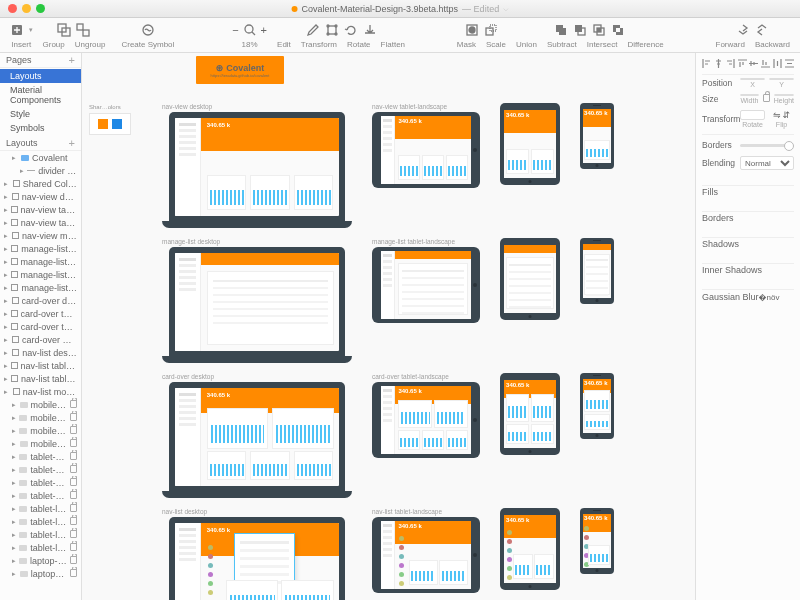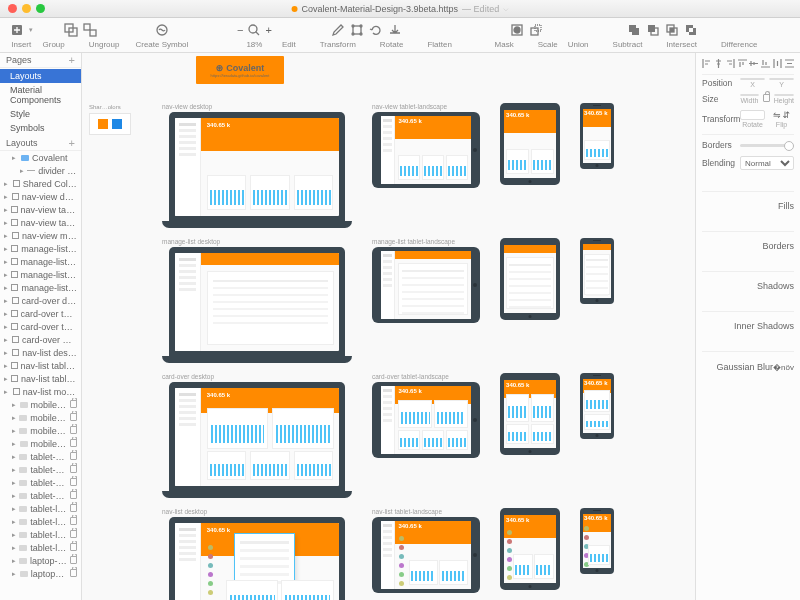--- a/index.html
+++ b/index.html
@@ -14,21 +14,21 @@
 .edited{color:#aaa}
 
 .toolbar{height:35px;background:#fafafa;border-bottom:1px solid #ddd;display:flex;align-items:flex-start;padding:3px 6px 0;gap:2px}
 .tgroup{display:flex;flex-direction:column;align-items:center;padding:0 4px}
 .tgroup.wide{padding:0 10px}
 .trow{display:flex;gap:5px;align-items:center;height:18px}
 .ticon{width:14px;height:14px;display:flex;align-items:center;justify-content:center;color:#7a7a7a}
 .ticon svg{width:14px;height:14px;stroke:#7a7a7a;fill:none;stroke-width:1.3}
 .ticon.fill svg{fill:#7a7a7a;stroke:none}
 .tlabel{font-size:8px;color:#888;margin-top:1px;white-space:nowrap}
-.tsplit{display:flex;gap:24px}
+.tsplit{display:flex;gap:10px}
 .tsplit>div{display:flex;flex-direction:column;align-items:center}
 .spacer{flex:1}
 .zoom-row{display:flex;align-items:center;gap:4px;height:18px}
 
 .main{display:flex;height:calc(600px - 53px)}
 .leftcol{width:82px;background:#fcfcfc;border-right:1px solid #e0e0e0;display:flex;flex-direction:column}
 .panel-hd{height:15px;display:flex;align-items:center;justify-content:space-between;padding:0 6px;font-size:9px;color:#888;border-bottom:1px solid #eee}
 .plus{font-size:11px;color:#aaa;cursor:pointer}
 .pages-list{padding:1px 0}
 .page-row{padding:2px 10px;font-size:9px;color:#555;cursor:pointer}
@@ -99,21 +99,21 @@
 .align-row{display:flex;justify-content:space-between;padding:2px 0 6px;border-bottom:1px solid #eee}
 .align-row span{width:9px;height:9px;display:flex;align-items:center;justify-content:center}
 .align-row svg{width:9px;height:9px;stroke:#888;fill:none;stroke-width:1.2}
 .prop{display:flex;align-items:center;padding:3px 0;gap:4px}
 .prop label{width:34px;font-size:8.5px}
 .prop .inp{flex:1;height:13px;border:1px solid #ddd;border-radius:2px;background:#fff}
 .dual{display:flex;gap:4px;flex:1}
 .dual .half{flex:1;display:flex;flex-direction:column;align-items:center}
 .dual .half .inp{width:100%}
 .dual .half .sub{font-size:7px;color:#aaa;margin-top:1px}
-.sect-hd{padding:9px 0 2px;font-size:9px;color:#666;border-top:1px solid #eee;margin-top:18px;display:flex;justify-content:flex-end;align-items:center}
+.sect-hd{padding:1px 0 2px;font-size:9px;color:#666;border-top:1px solid #eee;margin-top:12px;display:flex;justify-content:flex-start;align-items:center}
 .slider{flex:1;height:3px;background:#ddd;border-radius:2px;position:relative}
 .slider::after{content:"";position:absolute;right:0;top:-3px;width:8px;height:8px;background:#fff;border:1px solid #bbb;border-radius:50%}
 select.blend{flex:1;height:14px;font-size:8px;border:1px solid #ddd;border-radius:2px;background:#fff}
 .lock-i{width:7px;height:8px;border:1px solid #aaa;border-radius:1px;position:relative;display:inline-block}
 .lock-i::before{content:"";position:absolute;top:-4px;left:1px;width:3px;height:3px;border:1px solid #aaa;border-bottom:none;border-radius:3px 3px 0 0}
 </style>
 </head>
 <body>
 
 <div class="mac-titlebar">
@@ -294,20 +294,42 @@
         </div>
         <div>
           <span class="tlabel">Intersect</span>
         </div>
         <div>
           <span class="tlabel">Difference</span>
         </div>
       </div>
   </div>
   <div class="spacer"></div>
+  <div class="tgroup">
+    <div class="trow">
+      <span class="ticon">
+          <svg viewBox="0 0 14 14">
+            <path d="M7 2l4 3-4 3M3 8l4 3 4-3"></path>
+          </svg>
+        </span>
+      <span class="ticon">
+          <svg viewBox="0 0 14 14">
+            <path d="M3 5l4-3 4 3M7 12l-4-3 4-3"></path>
+          </svg>
+        </span>
+    </div>
+    <div class="tsplit">
+        <div>
+          <span class="tlabel">Forward</span>
+        </div>
+        <div>
+          <span class="tlabel">Backward</span>
+        </div>
+      </div>
+  </div>
 </div>
 
 <div class="main">
 
   <div class="leftcol">
     <div class="panel-hd">
       <span>Pages</span>
       <span class="plus">+</span>
     </div>
     <div class="pages-list" id="pages-list">

